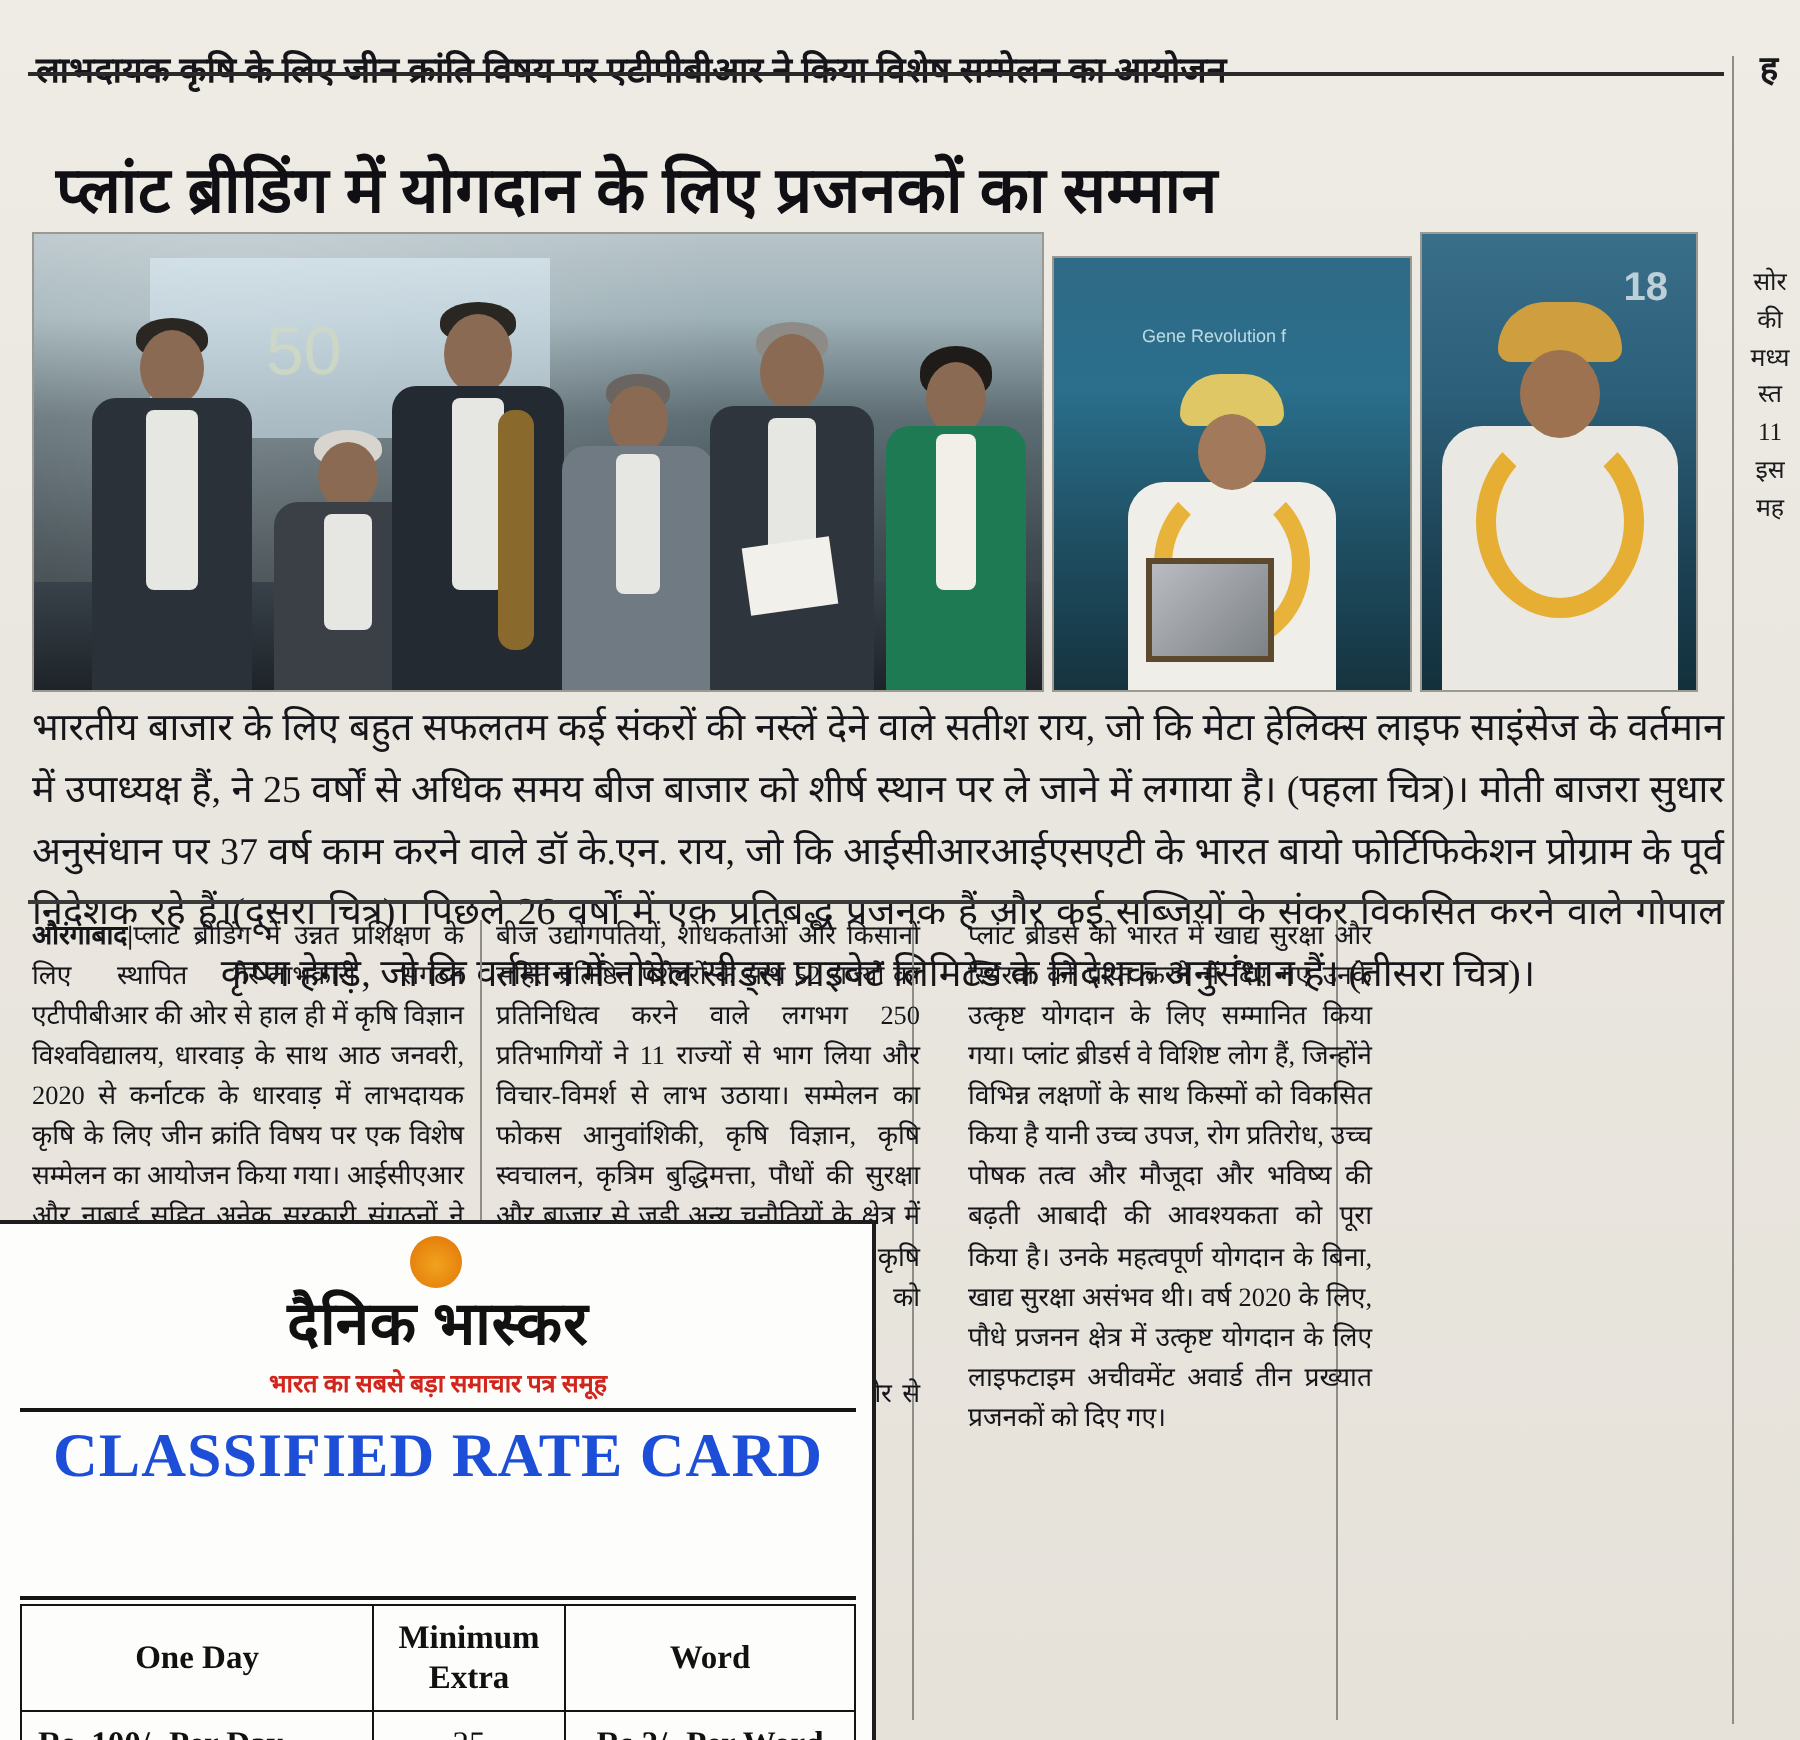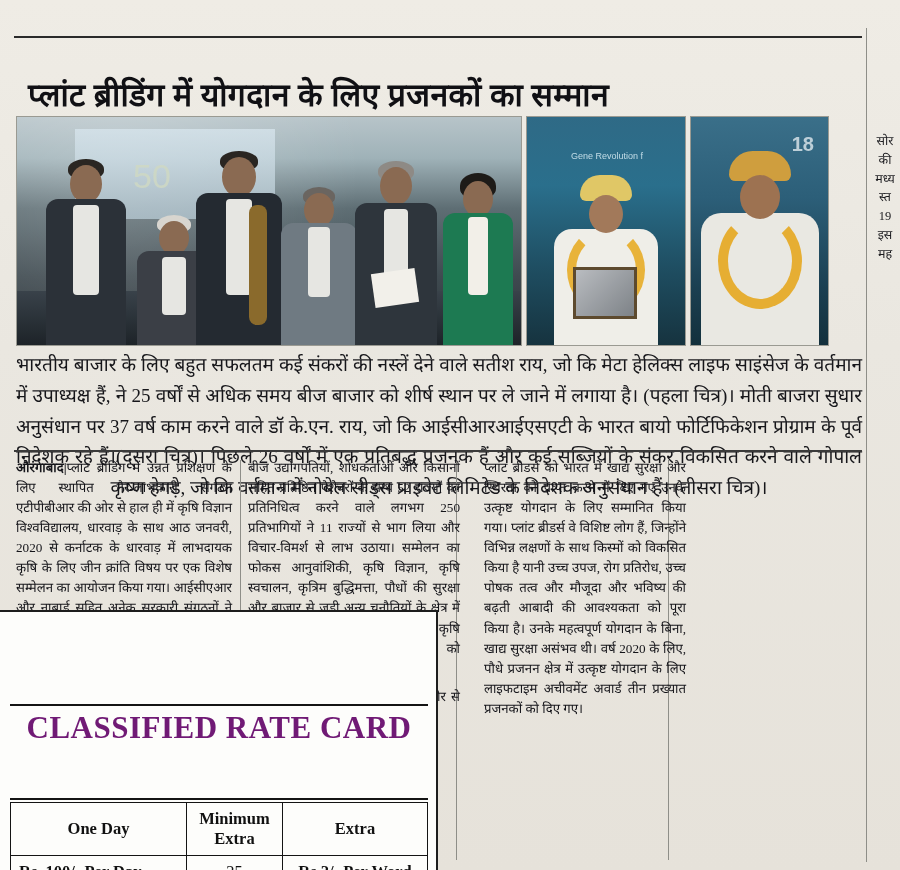--- a/index.html
+++ b/index.html
@@ -36,21 +36,21 @@
     font-size:32px; font-weight:bold; color:#101014;
     letter-spacing:.3px; white-space:nowrap;
   }
   
   .photos{
     position:absolute; left:16px; top:116px; width:846px; height:230px;
     display:flex; gap:4px;
   }
   .photo{ position:relative; overflow:hidden; border:1px solid #9a9a92; }
   .photo.p1{ width:506px; }
-  .photo.p2{ width:160px; }
+  .photo.p2{ width:180px;margin-top:12px; }
   .photo.p3{ width:139px; }
 
   
   .p1 .bg{
     position:absolute; inset:0;
     background:
       radial-gradient(circle at 20% 20%, rgba(255,255,255,.22), transparent 55%),
       linear-gradient(180deg,#b7c4c9 0%, #9fb2b8 18%, #5e6e74 40%, #3f4a50 70%, #2b3237 100%);
   }
   .p1 .banner{
@@ -187,21 +187,21 @@
   }
   .ad-logo .name{
     margin-top:18px; font-size:30px; font-weight:bold; color:#111;
     letter-spacing:.5px;
   }
   .ad-logo .tag{
     margin-top:2px; font-size:12.5px; color:#d2261d; font-weight:bold;
   }
   .ad-title{
     position:absolute; left:0; top:98px; width:438px; text-align:center;
-    font-size:31px; font-weight:bold; color:#701a75;
+    font-size:31px; font-weight:bold; color:#1d4ed8;
     font-family:"Liberation Serif", serif; letter-spacing:.5px;
   }
   .ad-rule{
     position:absolute; left:10px; top:92px; width:418px; height:2px; background:#141414;
   }
   .ad-rule2{
     position:absolute; left:10px; top:138px; width:418px; height:2px; background:#141414;
   }
   table.rate{
     position:absolute; left:10px; top:142px; width:418px; border-collapse:collapse;
@@ -215,20 +215,24 @@
   table.rate td.left{ text-align:left; font-weight:bold; }
   table.rate td.bold{ font-weight:bold; }
   .col-one{ width:176px; }
   .col-min{ width:96px; }
 </style>
 </head>
 <body>
 
 <div class="page">
 
+  <div class="kicker-wrap">
+    <div class="kicker">लाभदायक कृषि के लिए जीन क्रांति विषय पर एटीपीबीआर ने किया विशेष सम्मेलन का आयोजन</div>
+    <div class="kicker-right">ह</div>
+  </div>
   <div class="rule-top"></div>
 
   <div class="headline">प्लांट ब्रीडिंग में योगदान के लिए प्रजनकों का सम्मान</div>
 
   <div class="photos">
 
     <div class="photo p1">
       <div class="bg"></div>
       <div class="banner"></div>
       <div class="num50">50</div>
@@ -306,33 +310,38 @@
     <div class="col col1">
       <span class="dateline">औरंगाबाद|</span><span>प्लांट ब्रीडिंग में उन्नत प्रशिक्षण के लिए स्थापित गैर-लाभकारी संगठन एटीपीबीआर की ओर से हाल ही में कृषि विज्ञान विश्वविद्यालय, धारवाड़ के साथ आठ जनवरी, 2020 से कर्नाटक के धारवाड़ में लाभदायक कृषि के लिए जीन क्रांति विषय पर एक विशेष सम्मेलन का आयोजन किया गया। आईसीएआर और नाबार्ड सहित अनेक सरकारी संगठनों ने भी इस आयोजन का समर्थन किया। सम्मेलन में</span>
     </div>
     <div class="col col2">
       <div>बीज उद्योगपतियों, शोधकर्ताओं और किसानों सहित प्रतिष्ठित पेशेवरों के साथ 52 राज्यों का प्रतिनिधित्व करने वाले लगभग 250 प्रतिभागियों ने 11 राज्यों से भाग लिया और विचार-विमर्श से लाभ उठाया। सम्मेलन का फोकस आनुवांशिकी, कृषि विज्ञान, कृषि स्वचालन, कृत्रिम बुद्धिमत्ता, पौधों की सुरक्षा और बाजार से जुड़ी अन्य चुनौतियों के क्षेत्र में नवीनतम प्रगति को समझना और टिकाऊ कृषि की दिशा में भविष्य की रणनीतियों को परिभाषित करना था।</div>
       <div style="margin-top:8px;">भारत में पहली बार एटीपीबीआर की ओर से प्रतिष्ठित</div>
     </div>
     <div class="col col3">प्लांट ब्रीडर्स को भारत में खाद्य सुरक्षा और स्थिरता को प्राप्त करने में दिए गए उनके उत्कृष्ट योगदान के लिए सम्मानित किया गया। प्लांट ब्रीडर्स वे विशिष्ट लोग हैं, जिन्होंने विभिन्न लक्षणों के साथ किस्मों को विकसित किया है यानी उच्च उपज, रोग प्रतिरोध, उच्च पोषक तत्व और मौजूदा और भविष्य की बढ़ती आबादी की आवश्यकता को पूरा किया है। उनके महत्वपूर्ण योगदान के बिना, खाद्य सुरक्षा असंभव थी। वर्ष 2020 के लिए, पौधे प्रजनन क्षेत्र में उत्कृष्ट योगदान के लिए लाइफटाइम अचीवमेंट अवार्ड तीन प्रख्यात प्रजनकों को दिए गए।</div>
   </div>
 
-  <div class="sliver">सोर की मध्य स्त 19 इस मह</div>
+  <div class="sliver">सोर की मध्य स्त 11 इस मह</div>
 
   <div class="ad">
+    <div class="ad-logo">
+      <div class="sun"></div>
+      <div class="name">दैनिक भास्कर</div>
+      <div class="tag">भारत का सबसे बड़ा समाचार पत्र समूह</div>
+    </div>
     <div class="ad-rule"></div>
     <div class="ad-title">CLASSIFIED RATE CARD</div>
     <div class="ad-rule2" style="top:186px;"></div>
 
     <table class="rate" style="top:190px;">
       <thead>
         <tr>
           <th class="col-one">One Day</th>
           <th class="col-min">Minimum Extra</th>
-          <th>Extra</th>
+          <th>Word</th>
         </tr>
       </thead>
       <tbody>
         <tr>
           <td class="left">Rs. 100/- Per Day</td>
           <td>25</td>
           <td class="bold">Rs.2/- Per Word</td>
         </tr>
 
       </tbody>

